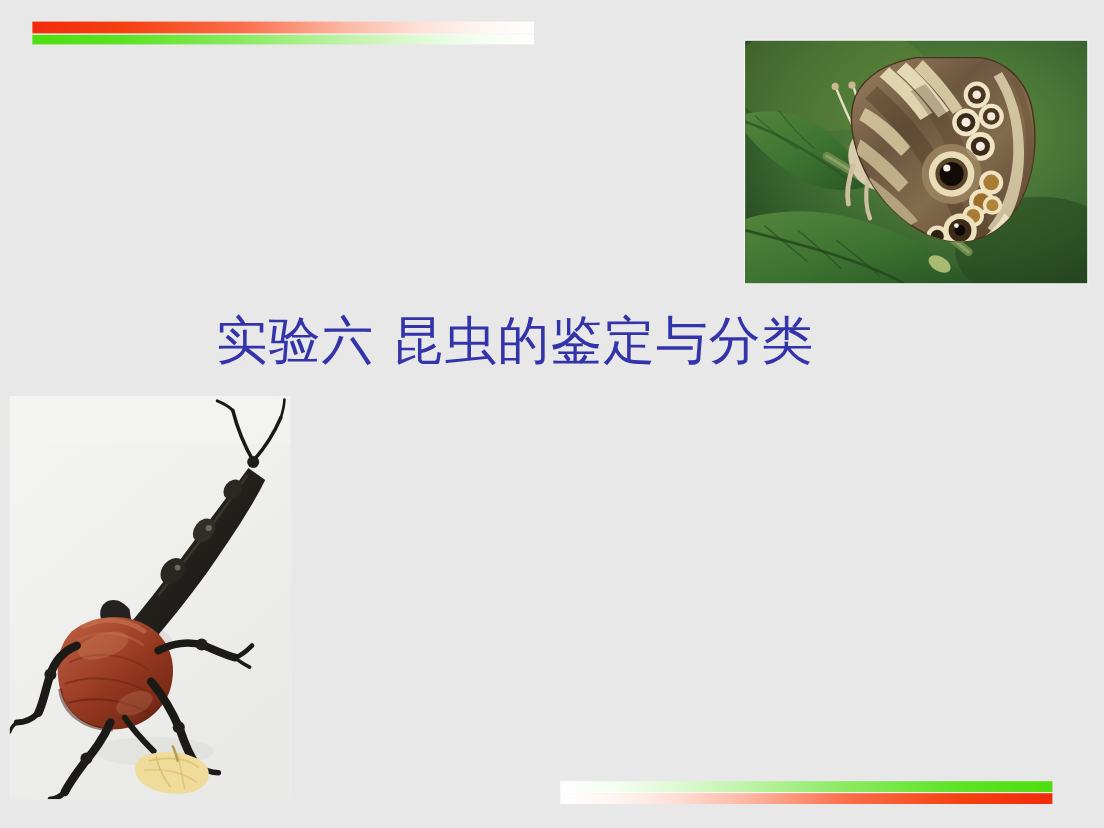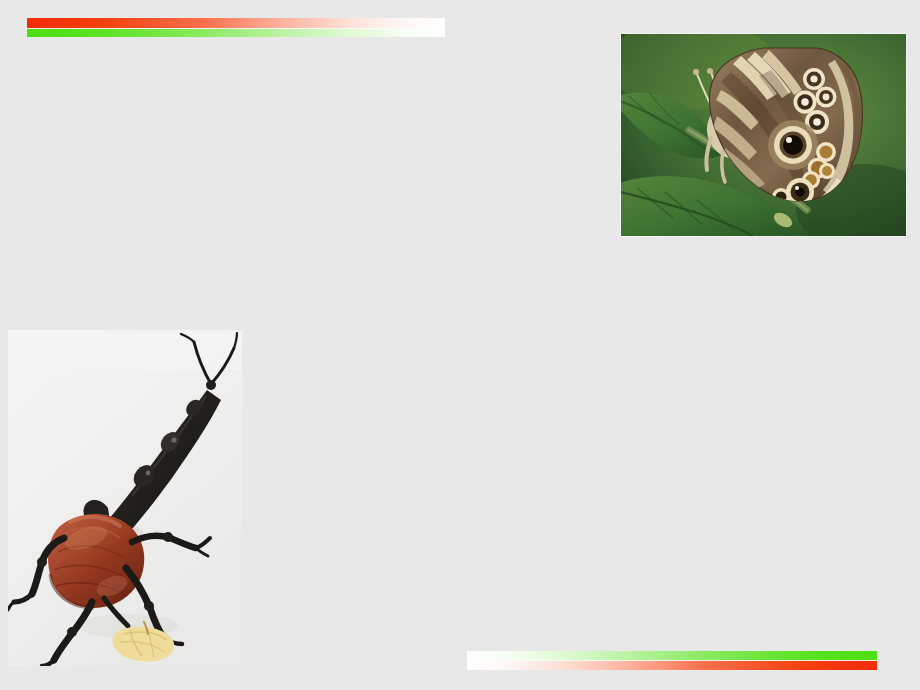--- a/index.html
+++ b/index.html
@@ -251,20 +251,21 @@
           <circle cx="160" cy="163" r="9" fill="#ece0bd"></circle>
           <circle cx="160" cy="163" r="5.5" fill="#2f2212"></circle>
 
           <path d="M224,150 C214,166 200,176 186,180 L182,172 C196,168 208,158 216,144 Z" fill="#f0e6c8" opacity="0.85"></path>
           <path d="M232,128 C230,148 222,164 210,174" stroke="#3c2c18" stroke-width="2" fill="none" opacity="0.7"></path>
         </g>
       </g>
     </svg>
   </div>
 
+  <div class="slide-title">实验六  昆虫的鉴定与分类</div>
 
   <div class="photo-weevil">
     <svg width="234" height="336" viewBox="0 0 234 336" xmlns="http://www.w3.org/2000/svg">
       <defs>
         <linearGradient id="elytraG" x1="0.1" y1="0.1" x2="0.85" y2="0.95">
           <stop offset="0%" stop-color="#b85a3c"></stop>
           <stop offset="25%" stop-color="#a84a30"></stop>
           <stop offset="55%" stop-color="#93381f"></stop>
           <stop offset="85%" stop-color="#7c2c18"></stop>
           <stop offset="100%" stop-color="#642014"></stop>

